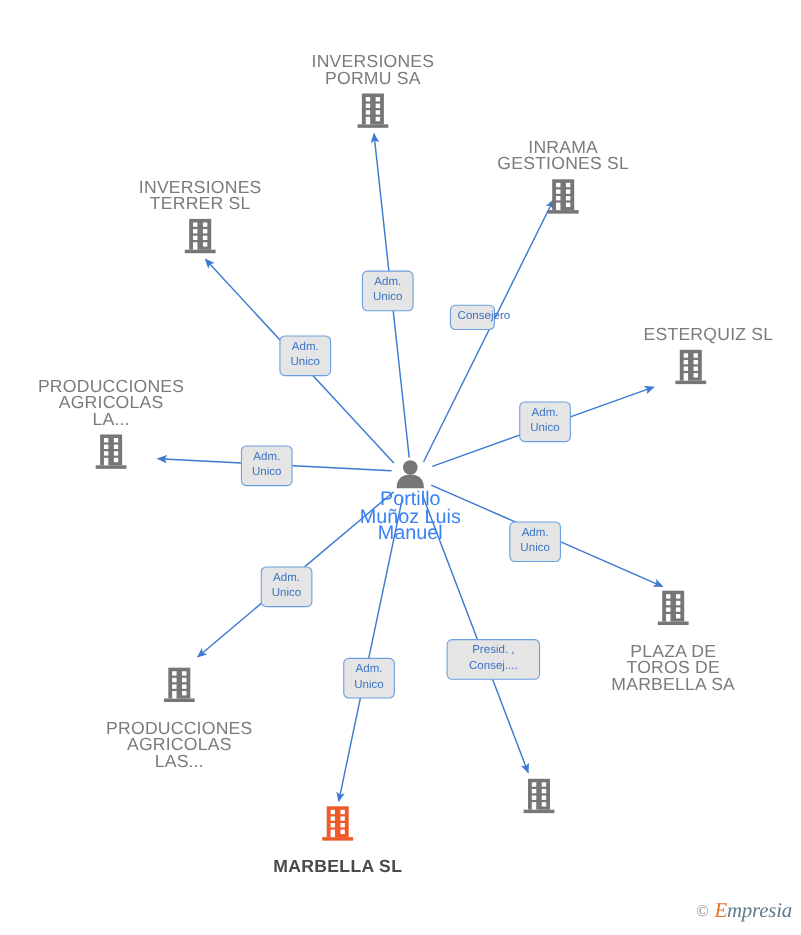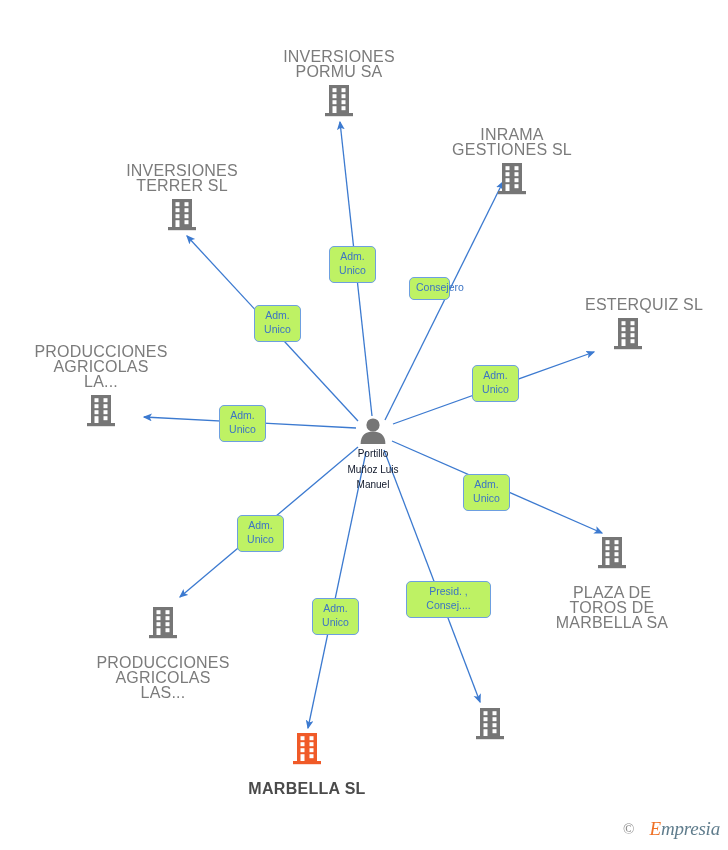--- a/index.html
+++ b/index.html
@@ -47,32 +47,32 @@
   }
   .node-icon {
     display: block;
     margin: 0 auto;
   }
   .node-icon svg { display: block; margin: 0 auto; }
   .label-above .node-label { margin-bottom: 4px; }
   .label-below .node-label { margin-top: 16px; }
 
   .person-label {
-    font-size: 10px;
-    color: #0f172a;
+    font-size: 18px;
+    color: #3b82f6;
     line-height: 15.5px;
     margin-top: 2px;
     white-space: pre-line;
     display: block;
   }
 
   .edge-label {
     position: absolute;
     border: 1px solid #6d9fe0;
-    background: #bef264;
+    background: #e5e5e5;
     border-radius: 5px;
     color: #3c74c4;
     font-size: 10.5px;
     line-height: 13.5px;
     text-align: center;
     padding: 3px 6px 4px 6px;
     white-space: pre-line;
     box-sizing: border-box;
   }
 
@@ -87,21 +87,20 @@
   .wm-c {
     font-size: 15px;
     color: #8b8b8b;
     font-family: "Liberation Serif", serif;
   }
   .wm-word {
     font-family: "Liberation Serif", serif;
     font-style: italic;
     font-size: 19px;
     letter-spacing: -0.2px;
-    margin-left: 10px;
   }
   .wm-e { color: #ef7126; }
   .wm-rest { color: #5f7c8c; }
 </style>
 </head>
 <body>
 
 <div id="graph-root">
 
   <svg id="edge-layer" viewBox="0 0 728 850" xmlns="http://www.w3.org/2000/svg">

